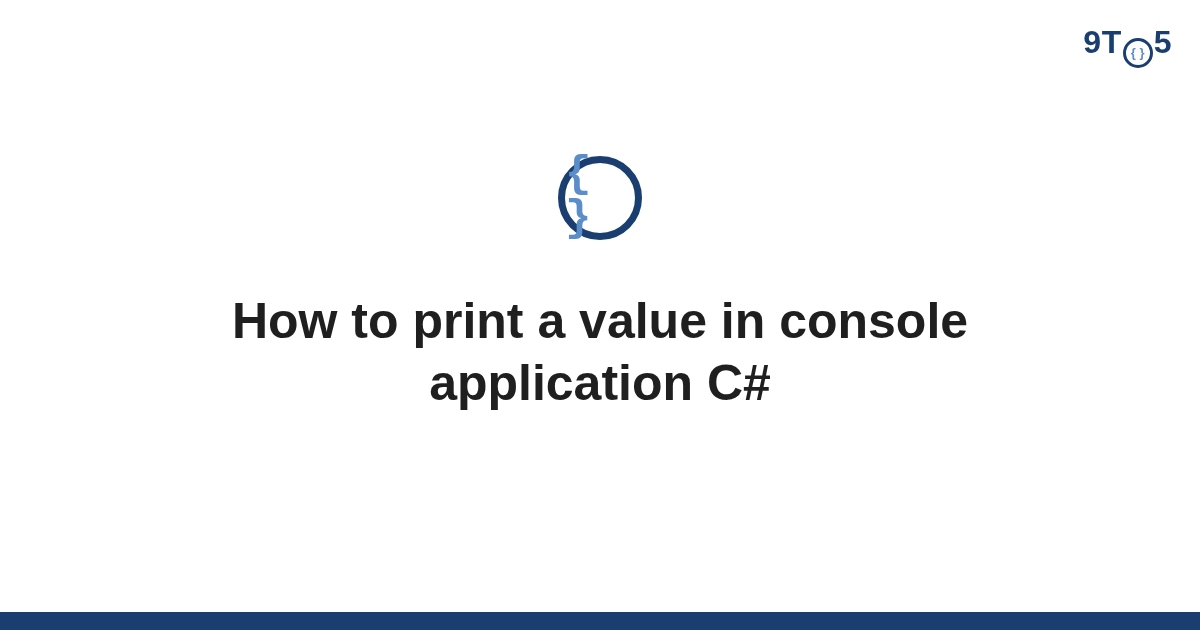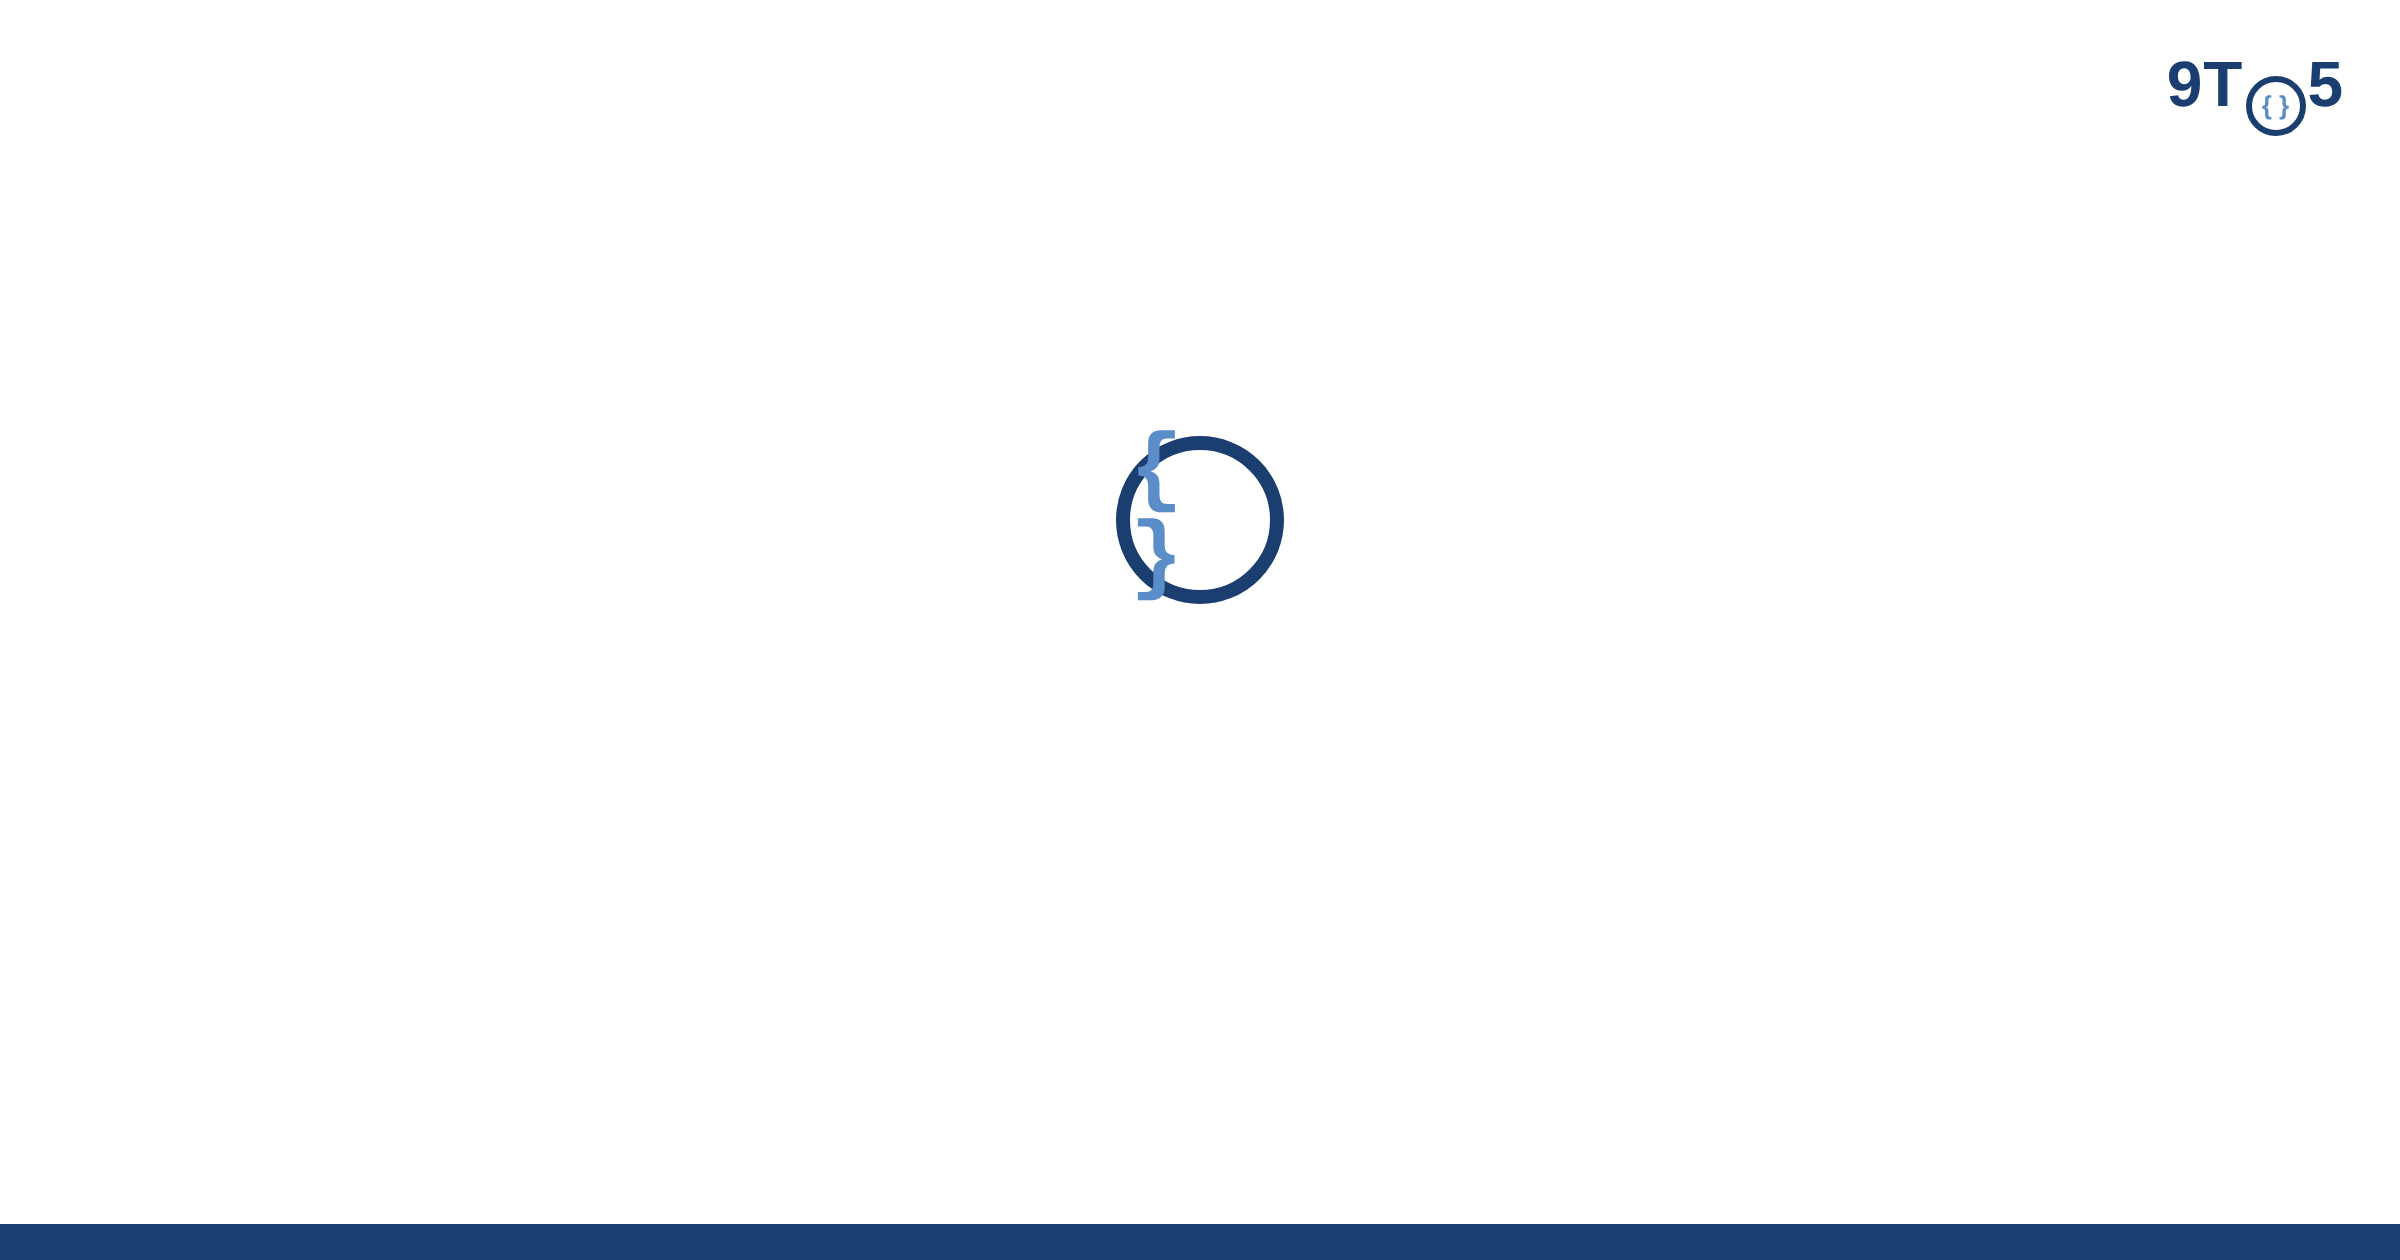--- a/index.html
+++ b/index.html
@@ -110,15 +110,16 @@
 <div class="header">
   <span class="logo-9t">9T</span>
   <span class="logo-o">{ }</span>
   <span class="logo-5">5</span>
 </div>
 
 <div class="content">
   <div class="icon-wrapper">
     <span class="braces">{ }</span>
   </div>
+  <h1 class="title">How to print a value in console application C#</h1>
 </div>
 
 <div class="footer-bar"></div>
 
 </body></html>

